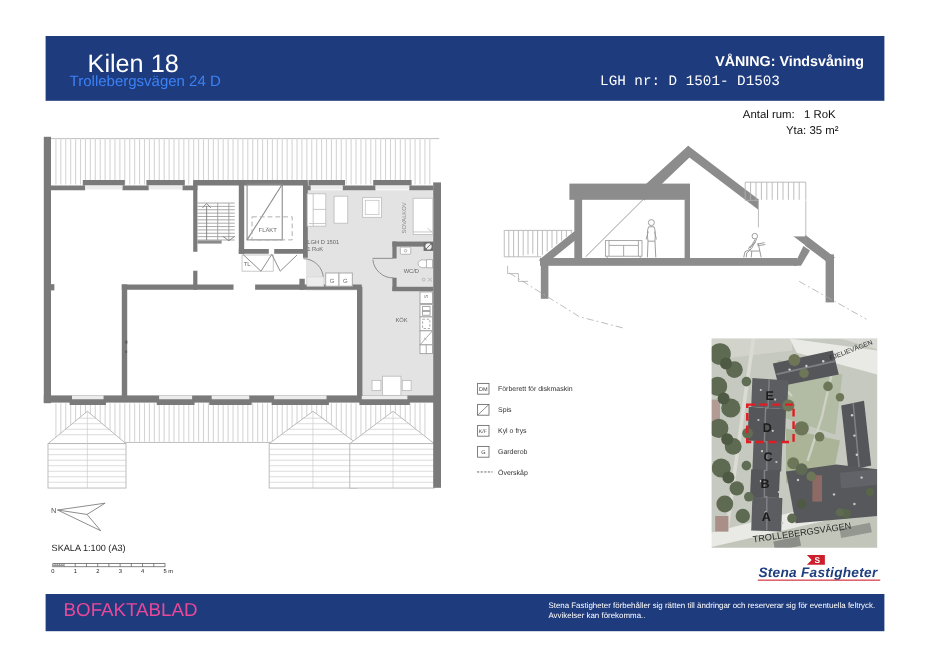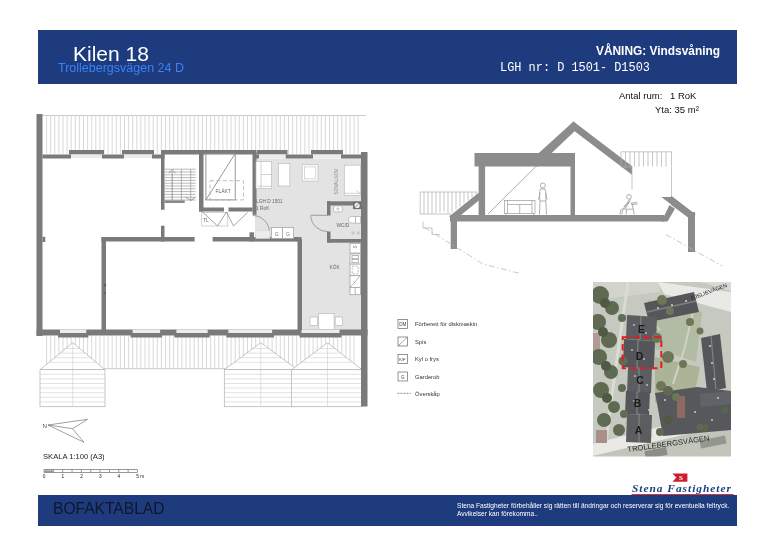--- a/index.html
+++ b/index.html
@@ -522,25 +522,25 @@
 <text x="80.2" y="477.6">2</text>
 <text x="98.9" y="477.6">3</text>
 <text x="117.6" y="477.6">4</text>
 <text x="136.3" y="477.6">5 m</text>
 </g>
 </g>
 </svg>
 
 <div class="abs" style="left:38px;top:495px;width:699px;height:31px;background:#1e3b7d;"></div>
 
-<div class="abs" style="left:53px;top:499.5px;color:#0f172a;font-size:15.6px;">BOFAKTABLAD</div>
+<div class="abs" style="left:53px;top:499.5px;color:#ec4899;font-size:15.6px;">BOFAKTABLAD</div>
 
 <div class="abs" style="left:457px;top:502px;color:#fff;font-size:6.6px;line-height:7.5px;">Stena Fastigheter förbehåller sig rätten till ändringar och reserverar sig för eventuella feltryck.<br>Avvikelser kan förekomma..</div>
 
-<div class="abs" style="left:630px;top:470px;width:110px;height:30px;font-family:Liberation Serif, serif;">
+<div class="abs" style="left:630px;top:459px;width:110px;height:30px;">
 <svg width="110" height="30" viewBox="0 0 110 30">
 
 <polygon points="42.4,3.6 57.4,3.6 57.4,11.7 42.4,11.7 46.4,7.6" fill="#cc1f2d"></polygon>
 <text x="51" y="10.2" font-size="7" font-weight="bold" fill="#fff" text-anchor="middle">S</text>
 
 <text x="2" y="22" font-size="11.4" font-weight="bold" font-style="italic" fill="#1d3f7f" textLength="99">Stena Fastigheter</text>
 
 <rect x="1.5" y="24" width="102" height="0.9" fill="#cc1f2d"></rect>
 </svg>
 </div>

